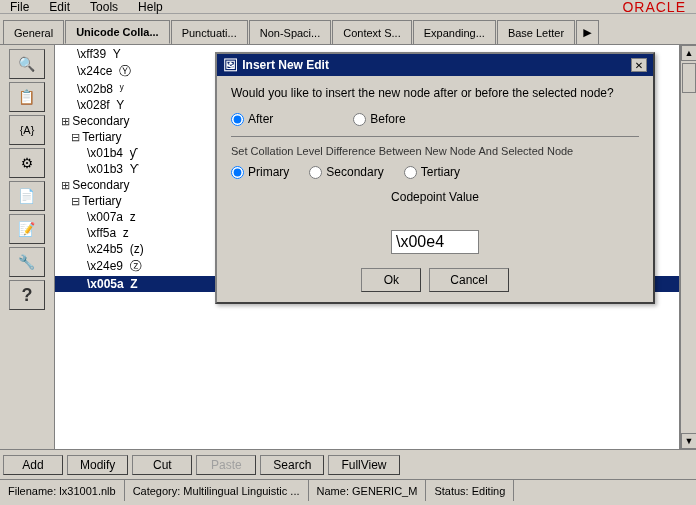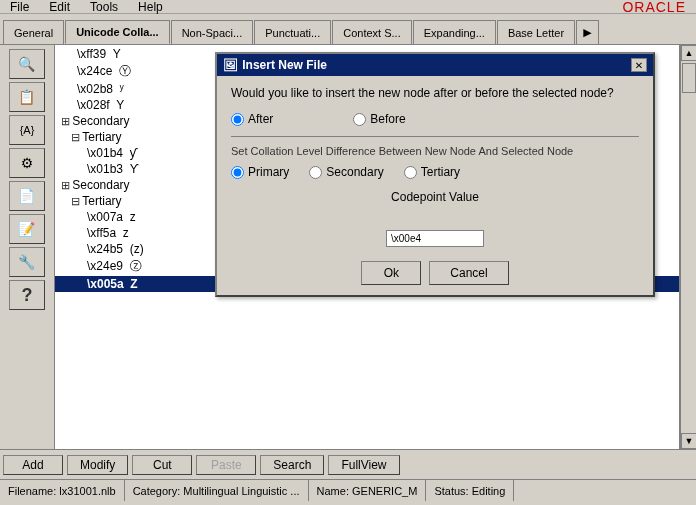--- a/index.html
+++ b/index.html
@@ -310,22 +310,22 @@
       margin-bottom: 14px;
       flex-direction: column;
     }
     .field-label {
       font-size: 12px;
       white-space: nowrap;
     }
     .field-input {
       border: 1px solid #808080;
       padding: 2px 4px;
-      font-size: 10px;
-      width: 98px;
+      font-size: 16px;
+      width: 88px;
       background: white;
     }
     .dialog-buttons {
       display: flex;
       justify-content: center;
       gap: 8px;
     }
     .dialog-btn {
       padding: 4px 20px;
       background: #d4d0c8;
@@ -346,22 +346,22 @@
     <span class="menu-item">Edit</span>
     <span class="menu-item">Tools</span>
     <span class="menu-item">Help</span>
   </div>
   <span class="oracle-logo">ORACLE</span>
 </div>
 
 <div class="tab-bar">
   <div class="tab">General</div>
   <div class="tab active">Unicode Colla...</div>
+  <div class="tab">Punctuati...</div>
   <div class="tab">Non-Spaci...</div>
-  <div class="tab">Punctuati...</div>
   <div class="tab">Context S...</div>
   <div class="tab">Expanding...</div>
   <div class="tab">Base Letter</div>
   <div class="tab-extra">▶</div>
 </div>
 
 <div class="main-area">
 
   <div class="sidebar">
     <div class="sidebar-btn">🔍</div>
@@ -466,21 +466,21 @@
   <div class="status-item">Filename: lx31001.nlb</div>
   <div class="status-item">Category: Multilingual Linguistic ...</div>
   <div class="status-item">Name: GENERIC_M</div>
   <div class="status-item">Status: Editing</div>
 </div>
 
 <div class="dialog-overlay">
   <div class="dialog-titlebar">
     <div class="dialog-title">
       <span style="font-size:12px;">🖼</span>
-      <span>Insert New File</span>
+      <span>Insert New Edit</span>
     </div>
     <div class="dialog-close">✕</div>
   </div>
   <div class="dialog-body">
     <div class="dialog-question">Would you like to insert the new node after or before the selected node?</div>
     <div class="dialog-row">
       <label class="radio-label">
         <input type="radio" name="position" checked="" class="radio-input" style="">
         <span>After</span>
       </label>

